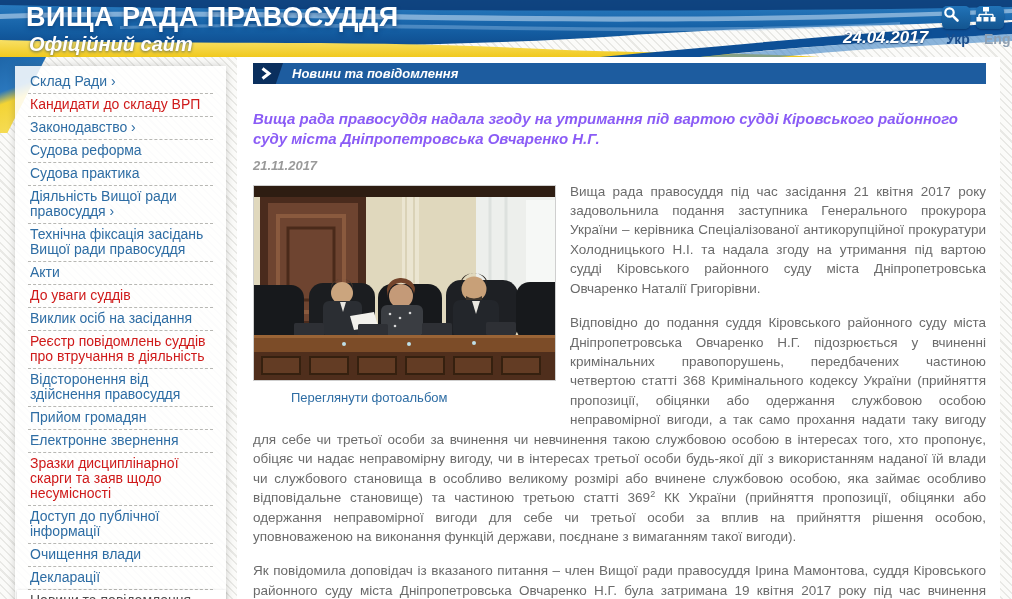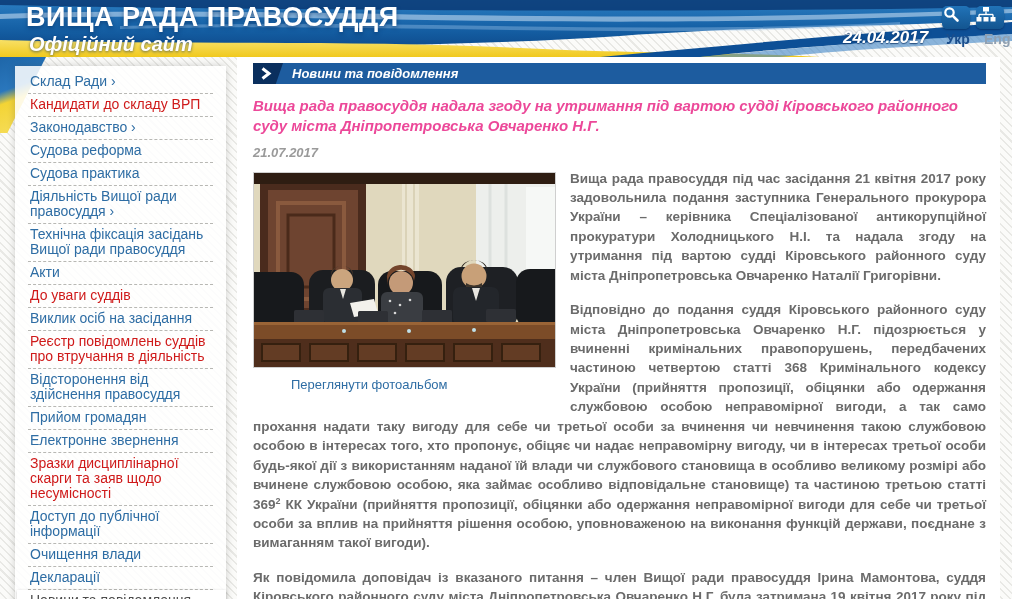--- a/index.html
+++ b/index.html
@@ -70,26 +70,26 @@
     display:flex;align-items:center;height:21px;background:#1d5c9f;
   }
   .section-arrow{
     width:30px;height:21px;background:#0a2f5e;flex:0 0 auto;
     clip-path:polygon(0 0,100% 0,76% 100%,0 100%);
     display:flex;align-items:center;justify-content:flex-start;padding-left:7px;box-sizing:border-box;
   }
   .section-label{color:#fff;font-size:13px;font-weight:bold;font-style:italic;padding-left:9px;}
 
   .article-title{
-    margin-top:12px;color:#ec4899;font-size:15px;font-weight:bold;font-style:italic;line-height:1.35;
+    margin-top:25px;color:#8b5cf6;font-size:15px;font-weight:bold;font-style:italic;line-height:1.35;
   }
   .article-date{margin-top:8px;color:#9a9a9a;font-size:13px;font-weight:bold;font-style:italic;}
 
   .article-body{margin-top:9px;color:#6b6b6b;font-size:13.5px;line-height:1.44;text-align:justify;}
-  .article-body p{margin:0 0 15px 0;font-weight:bold;}
+  .article-body p{margin:0 0 15px 0;}
   .article-body sup{font-size:9px;line-height:0;}
 
   figure.photo-fig{float:left;width:303px;margin:3px 14px 4px 0;padding:0;}
   .photo-frame{width:301px;height:194px;border:1px solid #cfcfcf;background:#e3dcc4;}
   .photo-caption{margin-top:8px;color:#2e6da4;font-size:13px;cursor:pointer;text-align:left;margin-left:38px;}
 </style>
 </head>
 <body>
 
 <div id="page">
@@ -179,21 +179,21 @@
     <div class="section-bar">
       <div class="section-arrow">
         <svg width="13" height="13" viewBox="0 0 13 13">
           <path d="M2.5 1.5 L9 6.5 L2.5 11.5" fill="none" stroke="#fff" stroke-width="3"></path>
         </svg>
       </div>
       <div class="section-label">Новини та повідомлення</div>
     </div>
 
     <h1 class="article-title" style="margin-bottom:0;">Вища рада правосуддя надала згоду на утримання під вартою судді Кіровського районного суду міста Дніпропетровська Овчаренко Н.Г.</h1>
-    <div class="article-date">21.07.2017</div>
+    <div class="article-date">21.11.2017</div>
 
     <div class="article-body">
       <figure class="photo-fig">
         <div class="photo-frame">
           <svg width="301" height="194" viewBox="0 0 301 194">
 
             <rect x="0" y="0" width="301" height="194" fill="#e0d8bd"></rect>
 
             <rect x="0" y="0" width="301" height="11" fill="#2e1d12"></rect>
 

